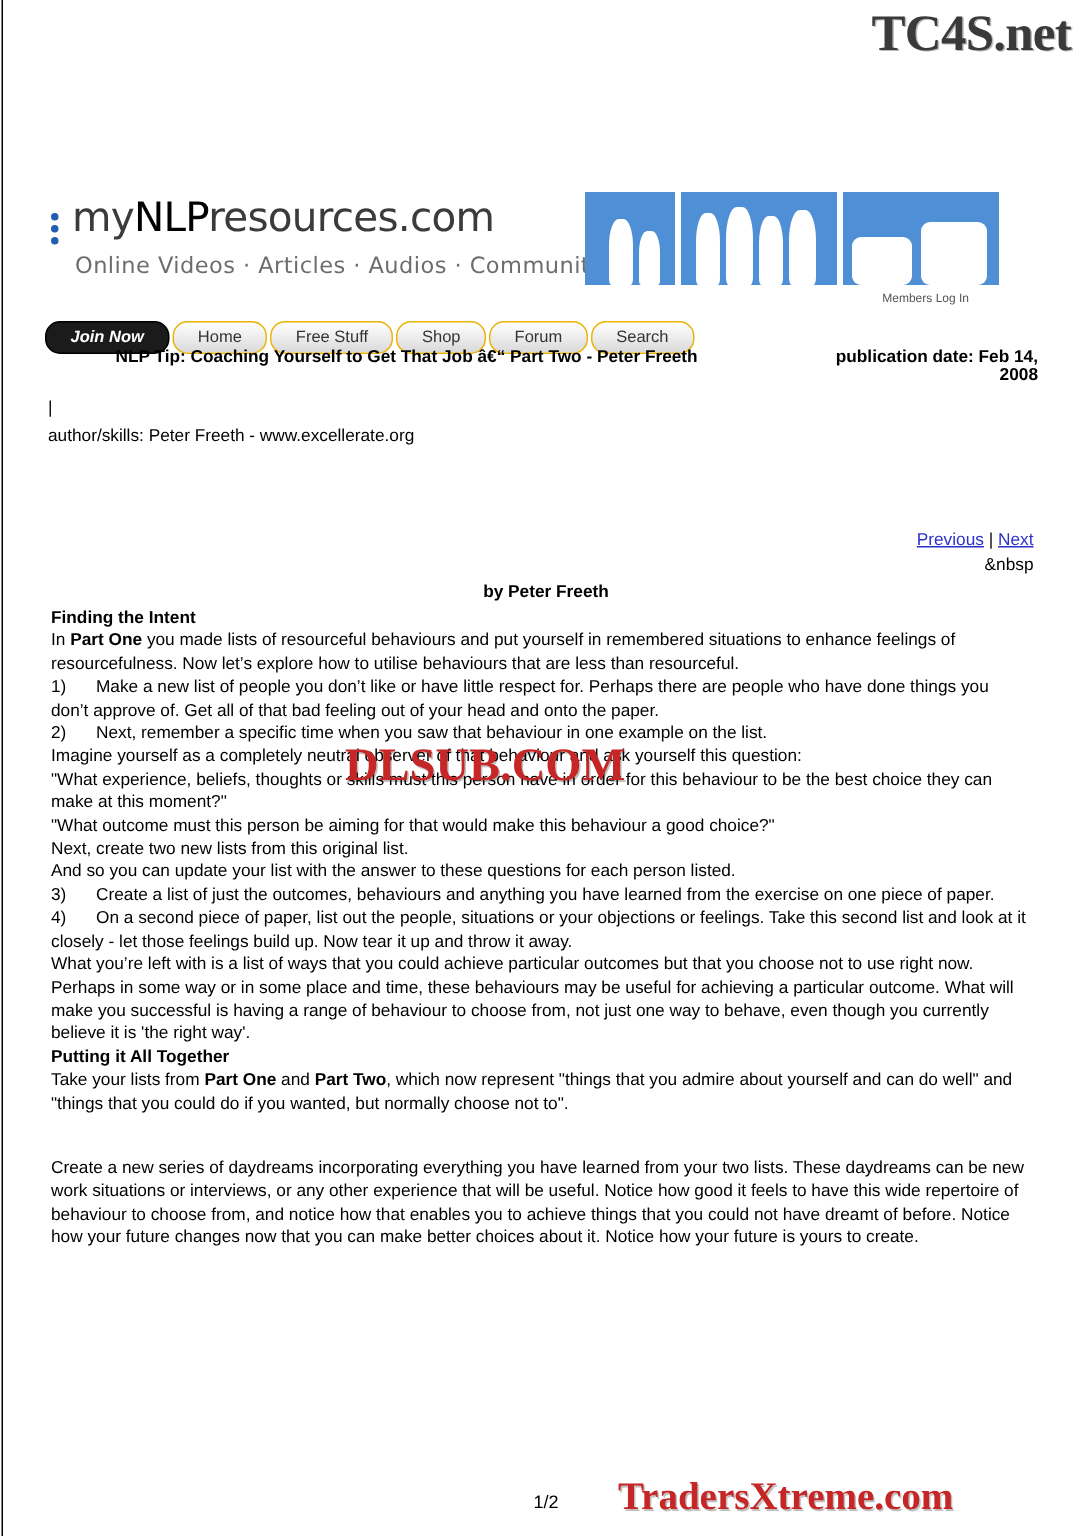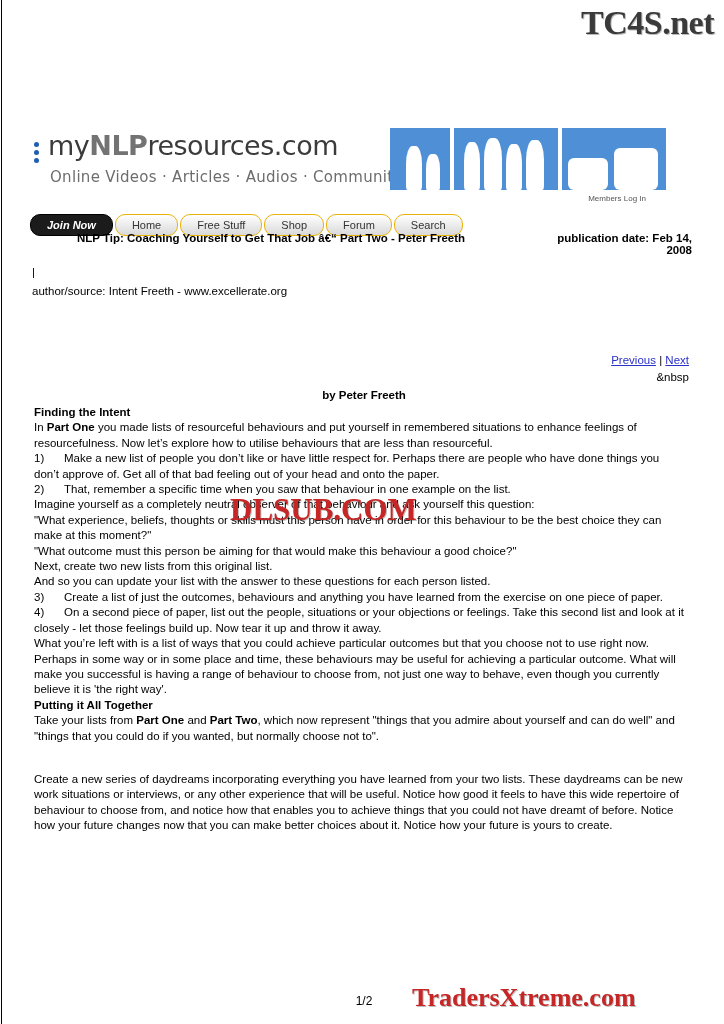--- a/index.html
+++ b/index.html
@@ -67,22 +67,22 @@
   .logo-title {
     position: absolute;
     left: 16px; top: 2px;
     font-family: "DejaVu Sans", sans-serif;
     font-size: 27px;
     color: #3b3b3b;
     letter-spacing: -0.5px;
     white-space: nowrap;
   }
   .logo-title b {
-    font-weight: bold;
-    color: #737373;
+    font-weight: normal;
+    color: #000000;
   }
   .logo-sub {
     position: absolute;
     left: 18px; top: 40px;
     font-family: "DejaVu Sans", sans-serif;
     font-size: 15px;
     color: #6d6d6d;
     letter-spacing: 0.3px;
     white-space: nowrap;
   }
@@ -303,40 +303,40 @@
     <div class="navbtn">Shop</div>
     <div class="navbtn">Forum</div>
     <div class="navbtn">Search</div>
   </div>
 
   <div class="art-head">
     <span class="pubdate">publication date: Feb 14, 2008</span>
     <span class="title">NLP Tip: Coaching Yourself to Get That Job â€“ Part Two - Peter Freeth</span>
   </div>
   <div class="art-pipe">|</div>
-  <div class="art-source">author/source: Intent Freeth - www.excellerate.org</div>
+  <div class="art-source">author/skills: Peter Freeth - www.excellerate.org</div>
 
   <div class="prevnext">
     <a href="#">Previous</a>
     <span>|</span>
     <a href="#">Next</a>
   </div>
   <div class="nbsp">&amp;nbsp</div>
 
   <div class="byline">by Peter Freeth</div>
 
   <div class="body">
 
     <p><b>Finding the Intent</b></p>
 
     <p><span>In </span><b>Part One</b><span> you made lists of resourceful behaviours and put yourself in remembered situations to enhance feelings of resourcefulness. Now let’s explore how to utilise behaviours that are less than resourceful.</span></p>
 
     <p><span class="num">1)</span><span>Make a new list of people you don’t like or have little respect for. Perhaps there are people who have done things you don’t approve of. Get all of that bad feeling out of your head and onto the paper.</span></p>
 
-    <p><span class="num">2)</span><span>That, remember a specific time when you saw that behaviour in one example on the list.</span></p>
+    <p><span class="num">2)</span><span>Next, remember a specific time when you saw that behaviour in one example on the list.</span></p>
 
     <p>Imagine yourself as a completely neutral observer of that behaviour and ask yourself this question:</p>
     <p>"What experience, beliefs, thoughts or skills must this person have in order for this behaviour to be the best choice they can make at this moment?"</p>
     <p>"What outcome must this person be aiming for that would make this behaviour a good choice?"</p>
     <p> Next, create two new lists from this original list.</p>
     <p>And so you can update your list with the answer to these questions for each person listed.</p>
 
     <p><span class="num">3)</span><span>Create a list of just the outcomes, behaviours and anything you have learned from the exercise on one piece of paper.</span></p>
 
     <p><span class="num">4)</span><span>On a second piece of paper, list out the people, situations or your objections or feelings. Take this second list and look at it closely - let those feelings build up. Now tear it up and throw it away.</span></p>

